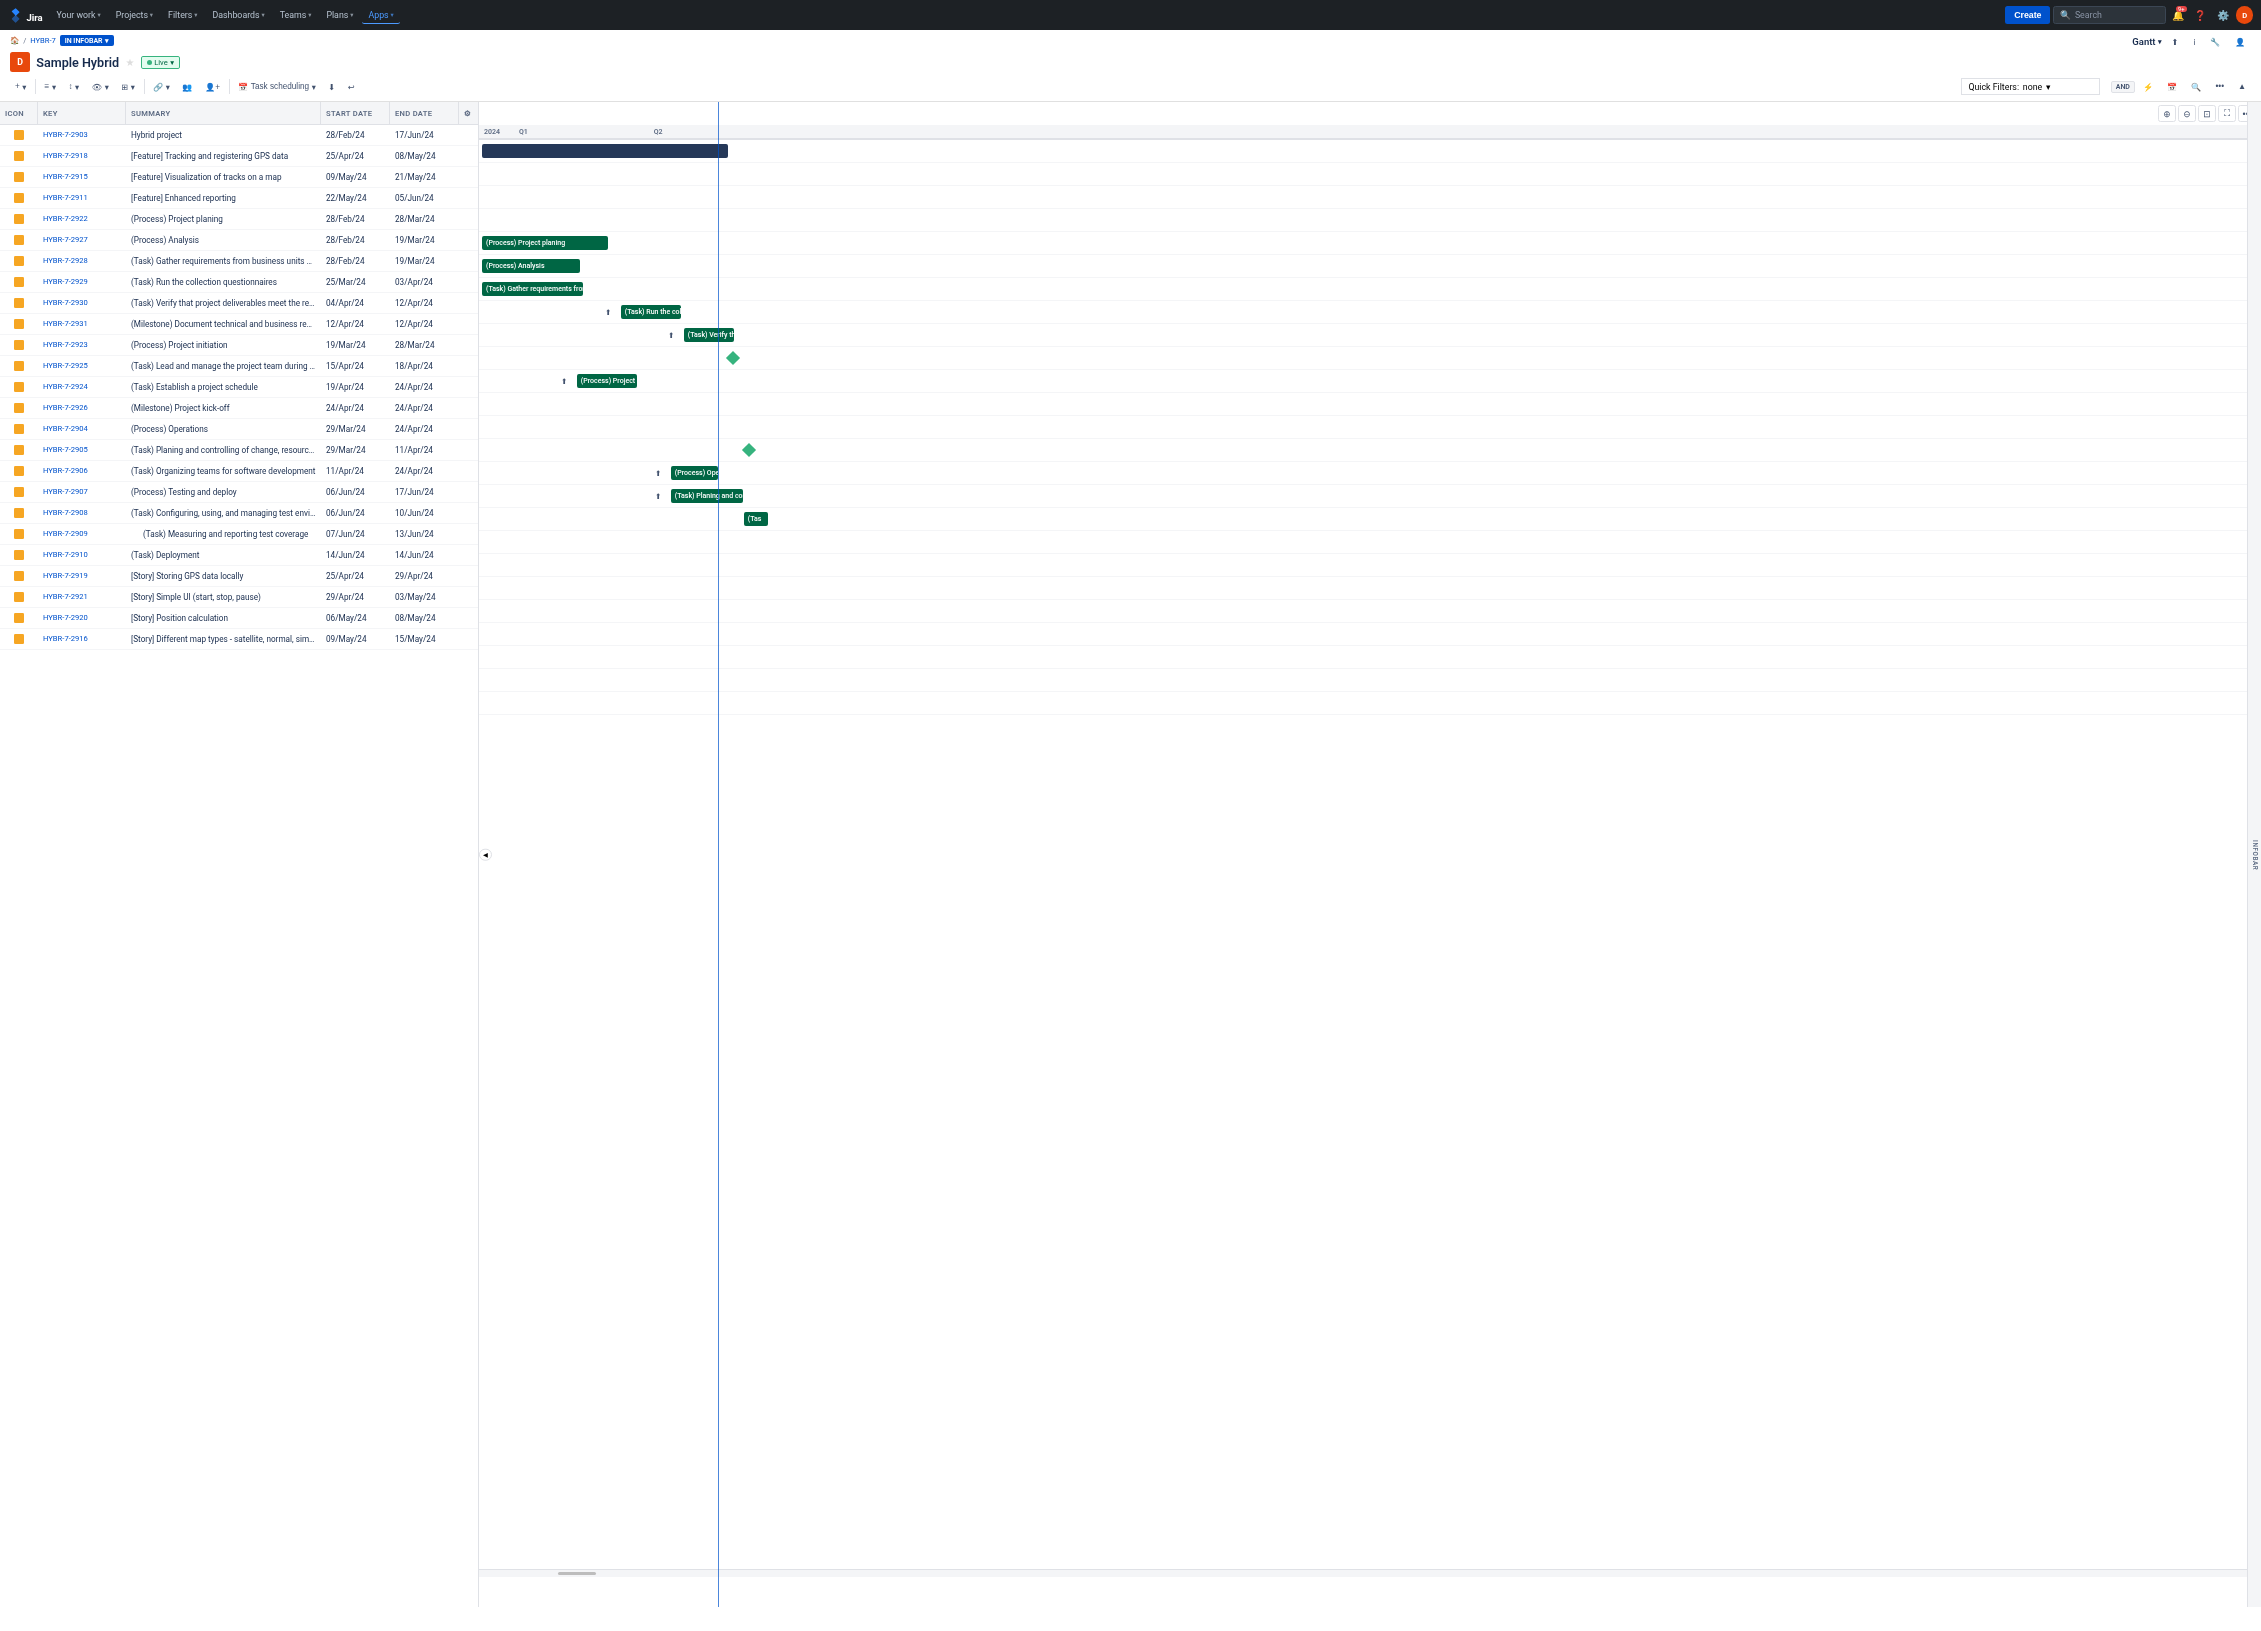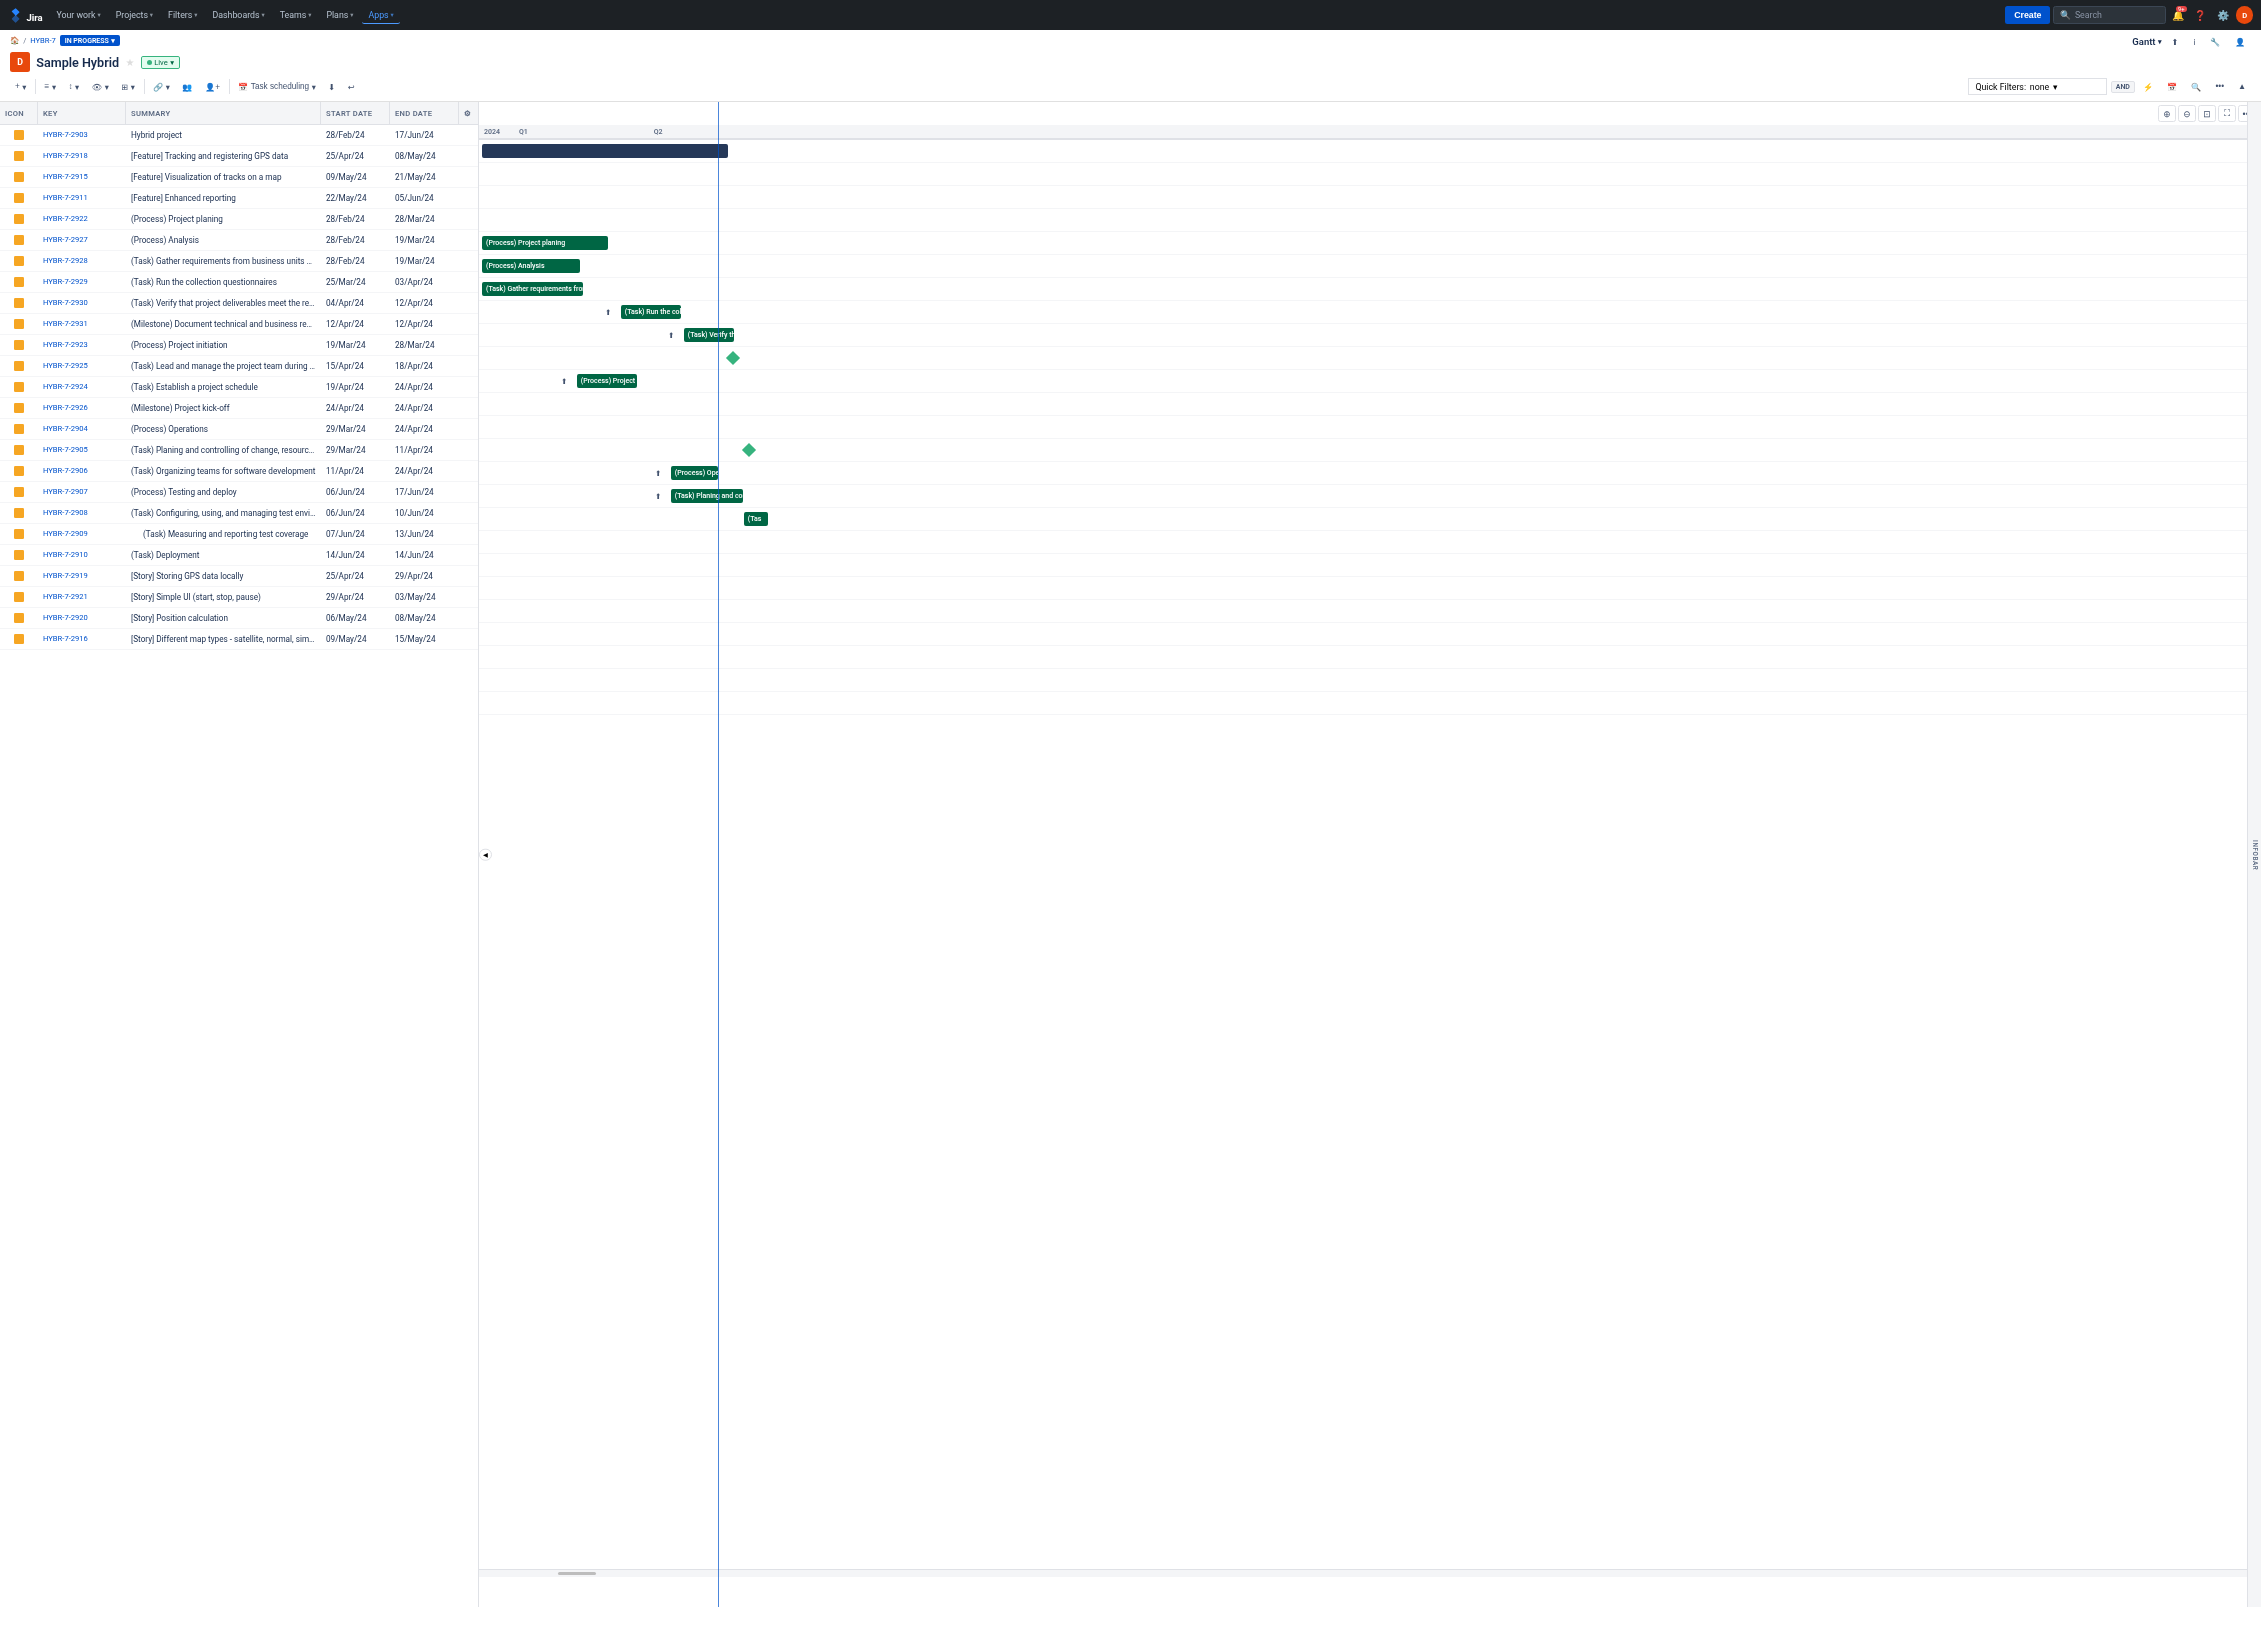--- a/index.html
+++ b/index.html
@@ -46,21 +46,21 @@
       display: flex; align-items: center; background: #fff; border-bottom: 0.6px solid #e0e0e0; padding: 0 10px; height: 30px; gap: 2.5px;
     }
     .tb-btn {
       display: flex; align-items: center; gap: 2.5px; padding: 3.2px 5px; border-radius: 2.5px; cursor: pointer; color: #42526e; font-size: 8.2px; border: none; background: none;
     }
     .tb-sep { width: 0.6px; height: 15px; background: #dfe1e6; margin: 0 1.3px; }
     .tb-spacer { flex: 1; }
     .quick-filters {
       display: flex; align-items: center; gap: 3.8px; border: 0.6px solid #dfe1e6; border-radius: 0; padding: 2.5px 6.3px; min-width: 139px;
     }
-    .and-badge { background: #f4f5f7; border: 0.6px solid #dfe1e6; border-radius: 1.9px; padding: 1.3px 3.8px; font-size: 7px; color: #42526e; font-weight: 600; }
+    .and-badge { background: #f4f5f7; border: 0.6px solid #dfe1e6; border-radius: 1.9px; padding: 1.3px 3.8px; font-size: 7px; color: #42526e; font-weight: 600; margin-left: 7px; }
     .gantt-btn { padding: 2.5px 5px; border-radius: 2.5px; cursor: pointer; color: #42526e; font-size: 8.2px; border: none; background: none; display: flex; align-items: center; gap: 2.5px; }
 
     
     .main-content { display: flex; height: calc(100vh - 126px); overflow: hidden; }
 
     
     .table-section { width: 479px; min-width: 479px; overflow-y: auto; overflow-x: hidden; border-right: 1.3px solid #dfe1e6; }
     .table-header {
       display: grid; grid-template-columns: 38px 88px 1fr 69px 69px 19px;
       background: #f4f5f7; border-bottom: 0.6px solid #dfe1e6; padding: 0; position: sticky; top: 0; z-index: 10;
@@ -169,21 +169,21 @@
 </nav>
 
 <div class="header-area">
 
   <div style="display:flex; align-items:center; justify-content:space-between; padding: 3.8px 10px 0;">
     <div class="breadcrumb">
       <span>🏠</span>
       <span class="breadcrumb-sep">/</span>
       <a>HYBR-7</a>
       <span class="in-progress-badge">
-        <span>IN PROGRESS</span>
+        <span>IN INFOBAR</span>
         <span>▾</span>
       </span>
     </div>
 
     <div style="display:flex;align-items:center;gap:5px;">
       <div style="display:flex;align-items:center;gap:2.5px;font-size:9.5px;font-weight:600;color:#172b4d;">
         <span>Gantt</span>
         <span style="font-size:7px;">▾</span>
       </div>
       <div class="gantt-btn">⬆</div>

